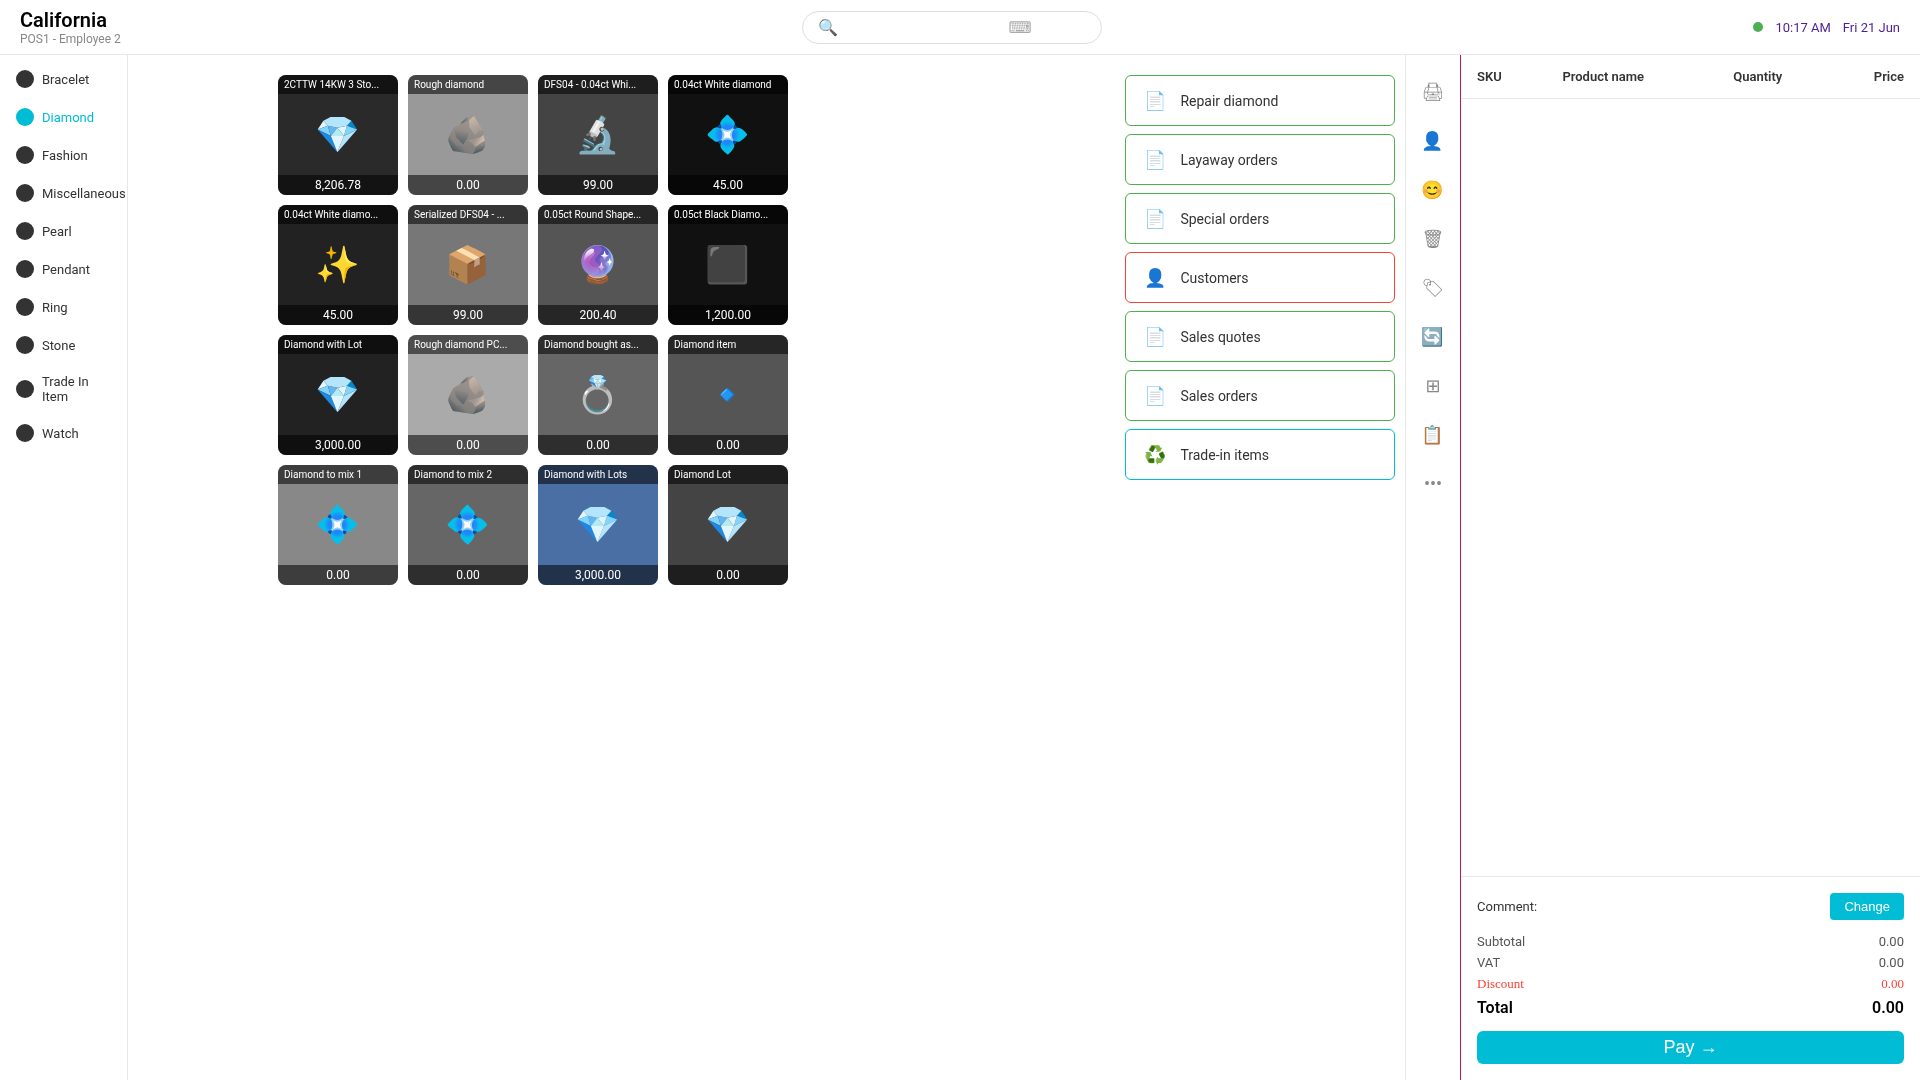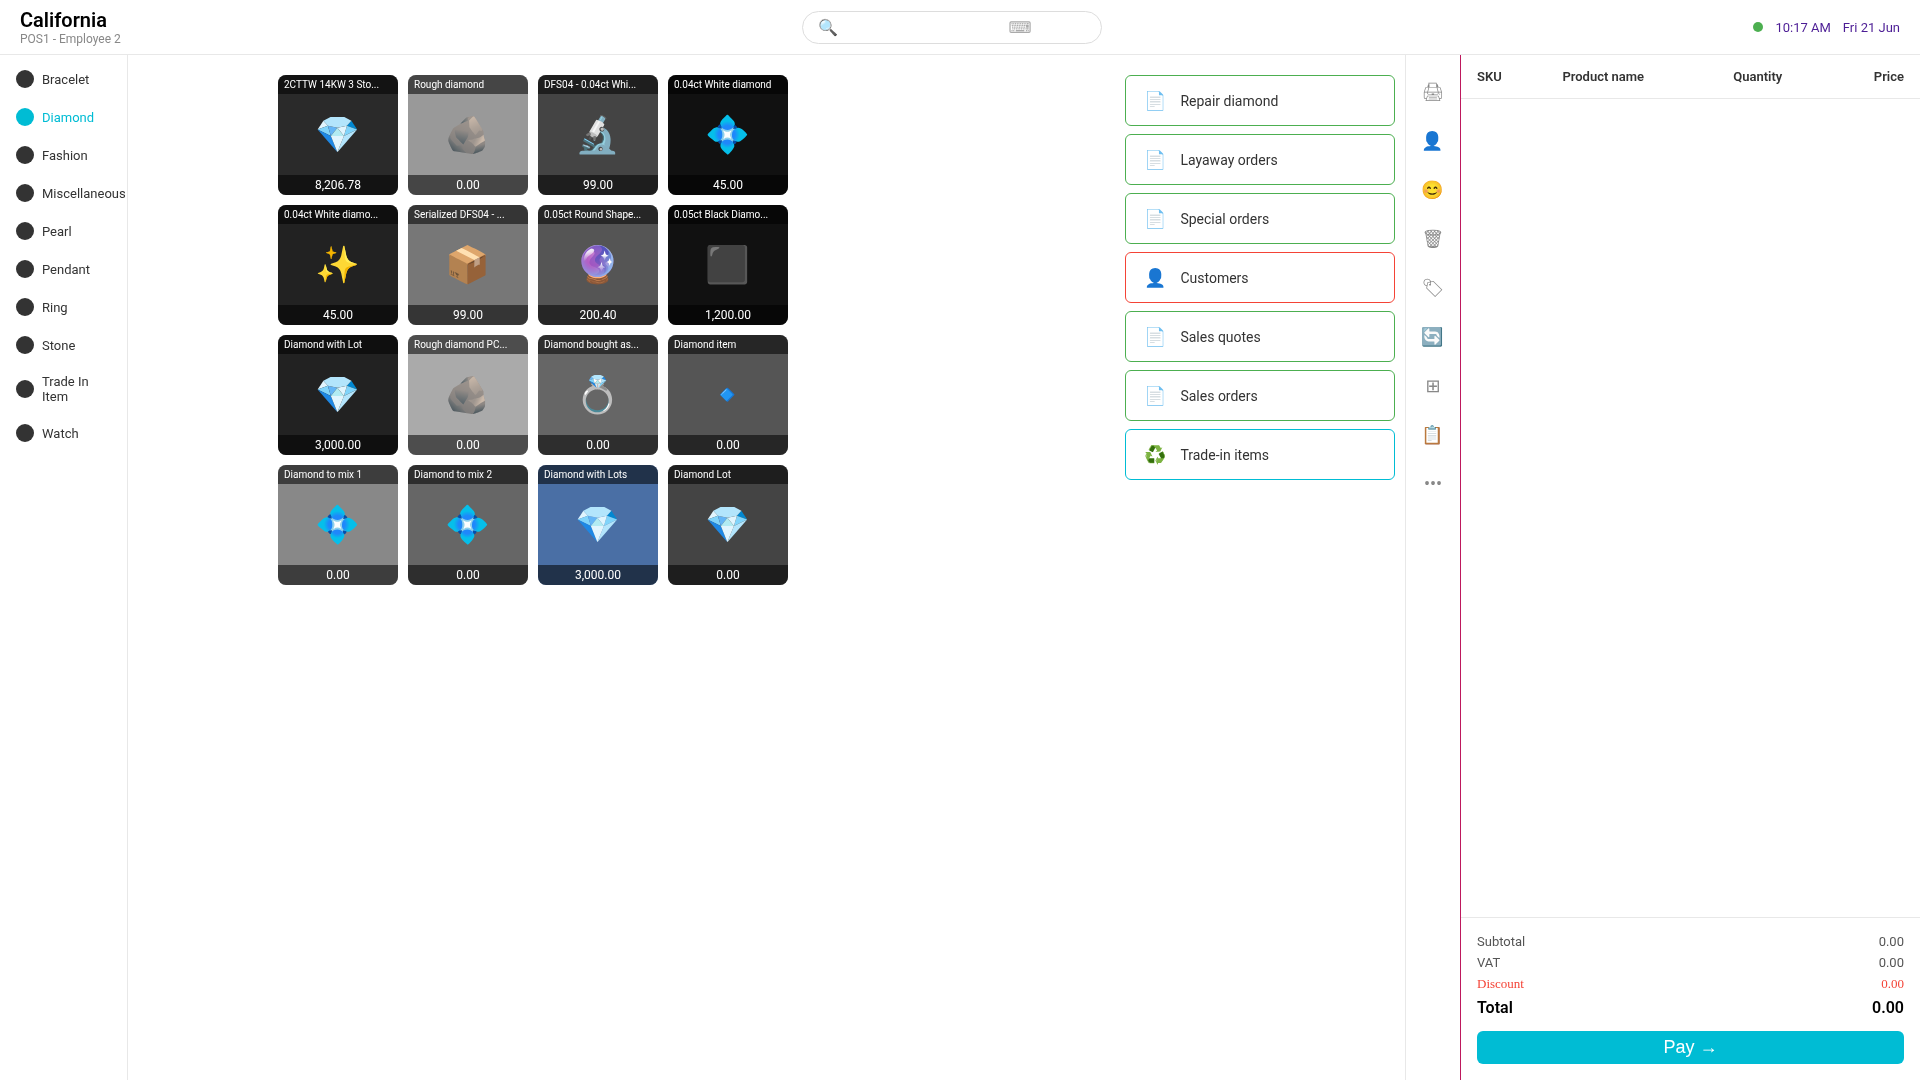--- a/index.html
+++ b/index.html
@@ -439,20 +439,24 @@
 
   <div class="order-panel">
     <div class="order-header">
       <span>SKU</span>
       <span>Product name</span>
       <span>Quantity</span>
       <span style="text-align:right;">Price</span>
     </div>
     <div class="order-body"></div>
     <div class="order-footer">
+      <div class="comment-row">
+        <span class="comment-label">Comment:</span>
+        <button class="change-btn">Change</button>
+      </div>
       <div class="totals-row">
         <span>Subtotal</span>
         <span>0.00</span>
       </div>
       <div class="totals-row">
         <span>VAT</span>
         <span>0.00</span>
       </div>
       <div class="totals-row discount">
         <span>Discount</span>

